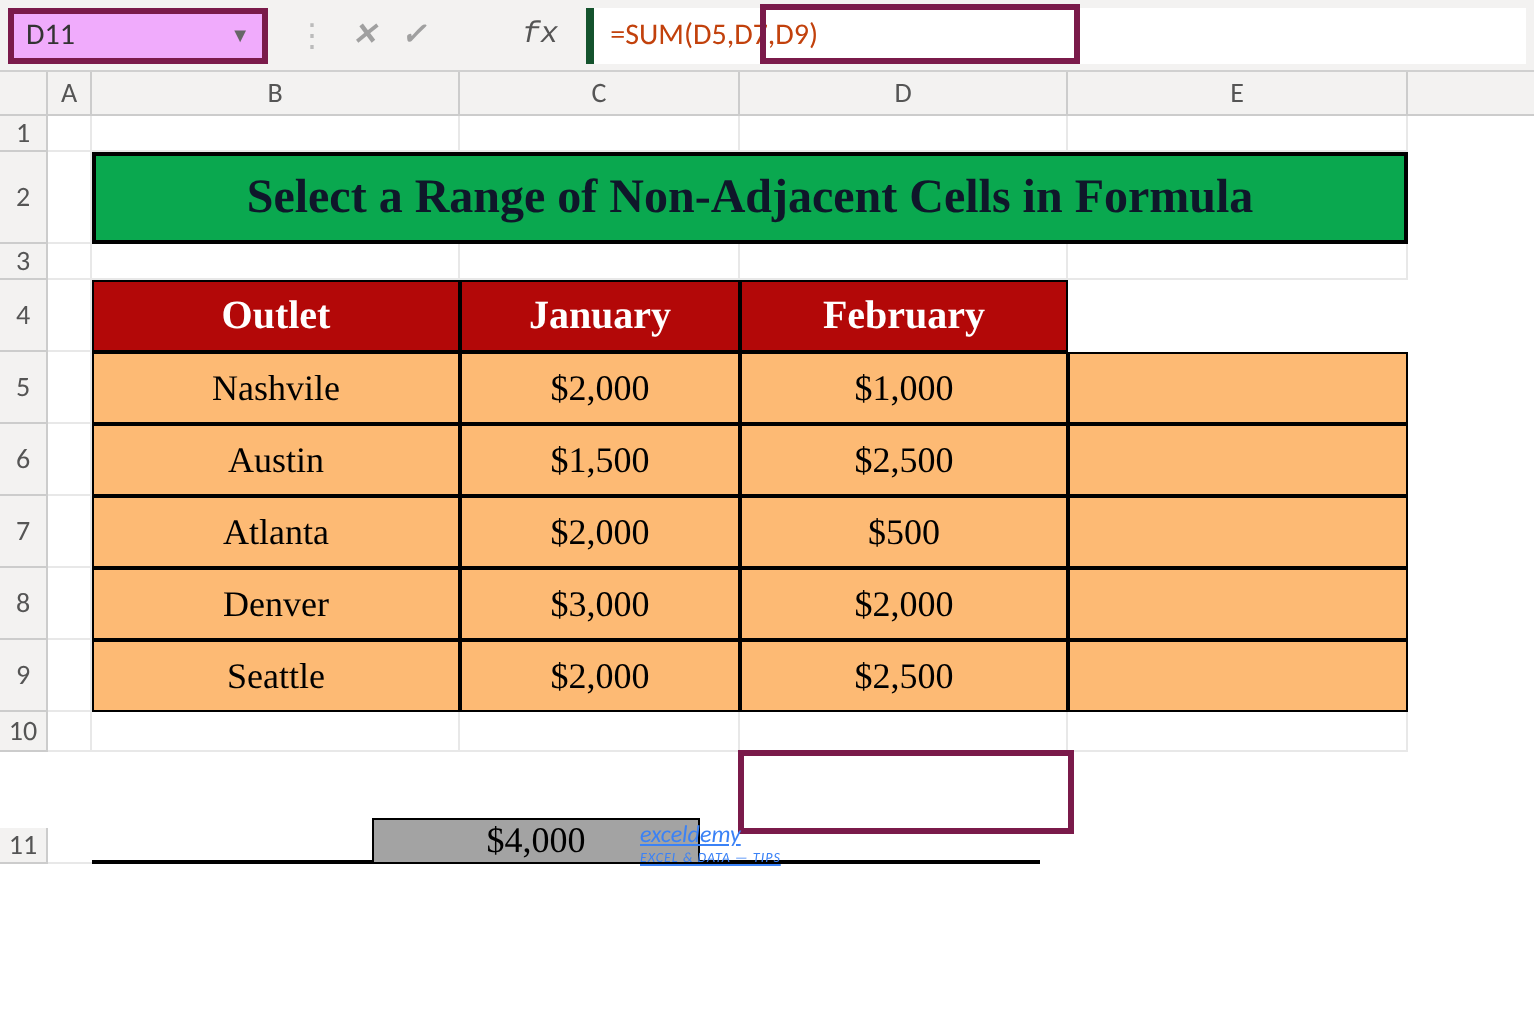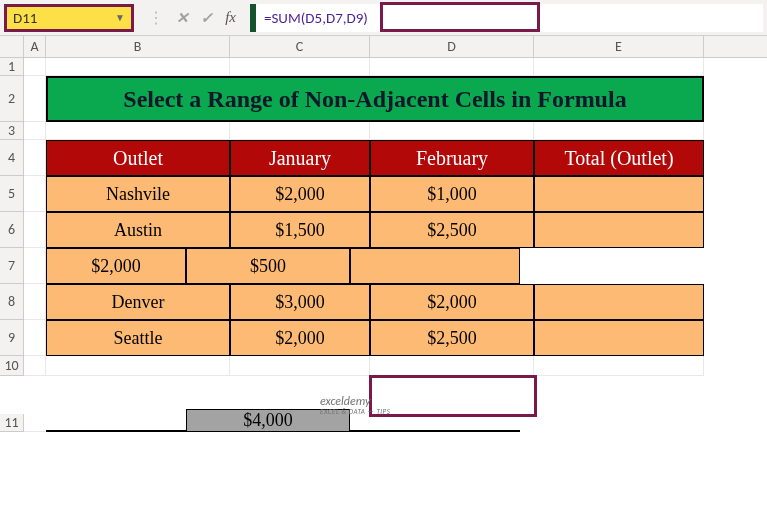--- a/index.html
+++ b/index.html
@@ -16,21 +16,21 @@
     display: flex;
     align-items: center;
     height: 36px;
     border-bottom: 1px solid #d0d0d0;
     background: #f3f2f1;
     padding: 2px 4px;
   }
   .name-box {
     width: 130px;
     height: 28px;
-    background: #fde047;
+    background: #f0abfc;
     border: 3px solid #7a1a4a;
     display: flex;
     align-items: center;
     justify-content: space-between;
     padding: 0 6px;
     font-size: 15px;
     color: #333;
   }
   .name-box .dd { color: #666; font-size: 10px; }
   .fb-mid {
@@ -41,33 +41,34 @@
     color: #a0a0a0;
   }
   .fb-icon {
     font-size: 15px;
     font-weight: bold;
     font-style: italic;
   }
   .fx-icon {
     color: #555;
     font-style: italic;
-    font-family: Liberation Serif, serif;
+    font-family: Liberation Mono, monospace;
     font-size: 15px;
+    margin-left: 36px;
   }
   .formula-input {
     flex: 1;
     height: 28px;
     background: #fff;
     font-size: 15px;
-    color: #4c1d95;
+    color: #c2410c;
     display: flex;
     align-items: center;
     padding: 0 8px;
-    border-left: 6px solid #14532d;
+    border-left: 4px solid #14532d;
   }
   .formula-highlight {
     position: absolute;
     top: 2px;
     left: 380px;
     width: 160px;
     height: 30px;
     border: 3px solid #7a1a4a;
     pointer-events: none;
   }
@@ -138,21 +139,21 @@
     font-family: 'Times New Roman', serif;
     font-weight: bold;
     font-size: 24px;
     border: 2px solid #000;
     justify-content: center;
   }
   .th-red {
     background: #b30808;
     color: #fff;
     font-family: 'Times New Roman', serif;
-    font-weight: normal;
+    font-weight: bold;
     font-size: 20px;
     border: 1px solid #000;
   }
   .td-data {
     font-family: 'Times New Roman', serif;
     font-size: 18px;
     color: #000;
     border: 1px solid #000;
     background: #fdba74;
   }
@@ -180,26 +181,27 @@
     border: 3px solid #7a1a4a;
     top: -1px;
     left: 369px;
     width: 168px;
     height: 42px;
     pointer-events: none;
   }
   .watermark {
     position: absolute;
     left: 320px;
-    top: 395px;
+    top: 412px;
     font-size: 12px;
-    color: #737373;
+    color: #3b82f6;
     font-style: italic;
     pointer-events: none;
     line-height: 1.1;
+    text-decoration: underline;
   }
   .watermark .small { font-size: 7px; display:block; letter-spacing: 0.5px;}
 </style>
 </head>
 <body>
 
 <div class="formula-bar">
   <div class="name-box">
     <span>D11</span>
     <span class="dd">▼</span>
@@ -252,21 +254,20 @@
       <div class="cell col-D"></div>
       <div class="cell col-E"></div>
     </div>
 
     <div class="row rdata">
       <div class="row-h">4</div>
       <div class="cell col-A"></div>
       <div class="cell th-red col-B">Outlet</div>
       <div class="cell th-red col-C">January</div>
       <div class="cell th-red col-D">February</div>
-      <div class="cell th-red col-E">Total (Outlet)</div>
     </div>
 
     <div class="row rdata">
       <div class="row-h">5</div>
       <div class="cell col-A"></div>
       <div class="cell td-data col-B">Nashvile</div>
       <div class="cell td-data col-C">$2,000</div>
       <div class="cell td-data col-D">$1,000</div>
       <div class="cell td-data col-E"></div>
     </div>
@@ -276,20 +277,21 @@
       <div class="cell col-A"></div>
       <div class="cell td-data col-B">Austin</div>
       <div class="cell td-data col-C">$1,500</div>
       <div class="cell td-data col-D">$2,500</div>
       <div class="cell td-data col-E"></div>
     </div>
 
     <div class="row rdata">
       <div class="row-h">7</div>
       <div class="cell col-A"></div>
+      <div class="cell td-data col-B">Atlanta</div>
       <div class="cell td-data col-C">$2,000</div>
       <div class="cell td-data col-D">$500</div>
       <div class="cell td-data col-E"></div>
     </div>
 
     <div class="row rdata">
       <div class="row-h">8</div>
       <div class="cell col-A"></div>
       <div class="cell td-data col-B">Denver</div>
       <div class="cell td-data col-C">$3,000</div>

